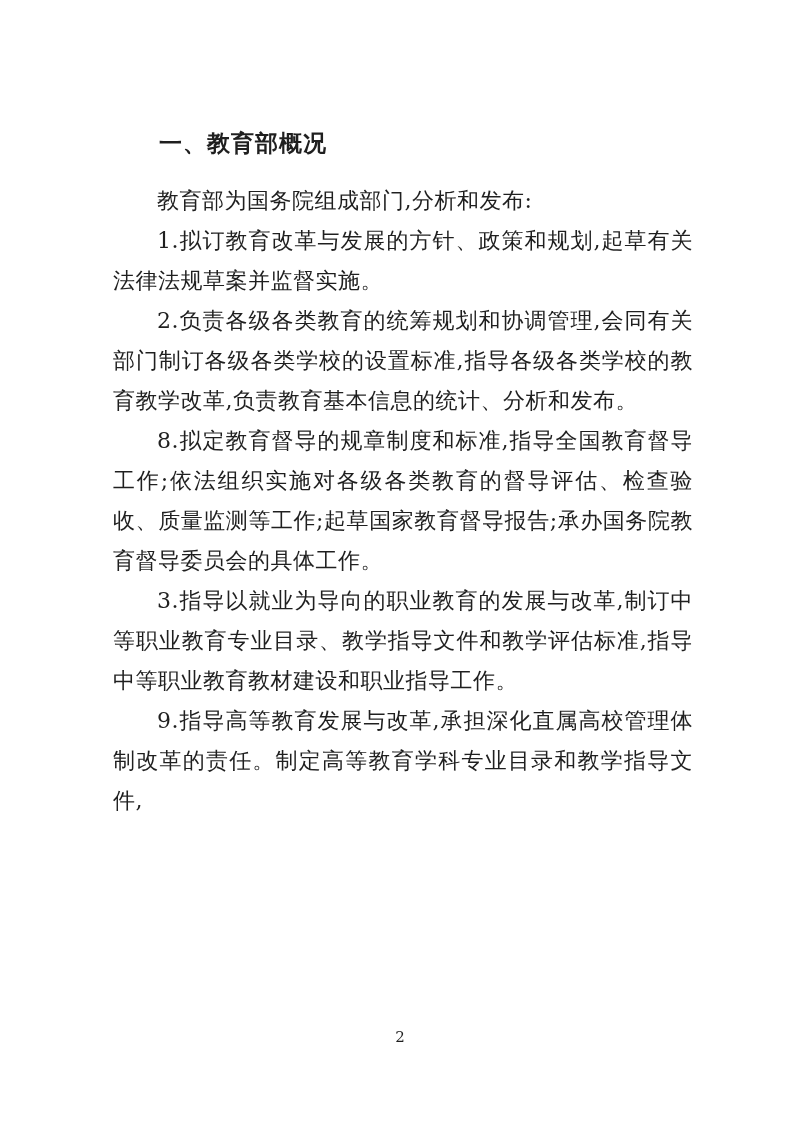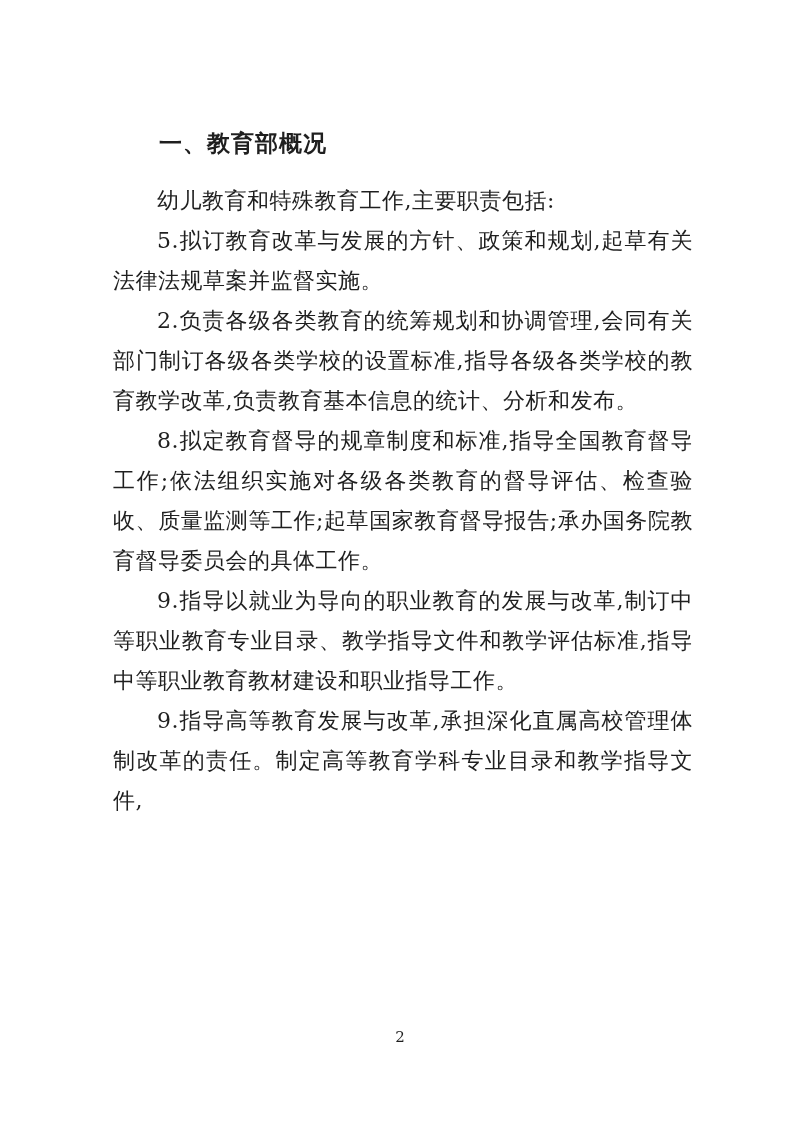--- a/index.html
+++ b/index.html
@@ -69,22 +69,22 @@
     color: var(--text-color, #1f1f1f);
   }
 </style>
 </head>
 <body>
 
 <div class="page">
   <div class="content">
     <h1 class="heading">一、教育部概况</h1>
     <div class="bodytext">
-      <p class="para">幼儿教育和特殊教育工作,主要职责包括:</p>
-      <p class="para">5.拟订教育改革与发展的方针、政策和规划,起草有关法律法规草案并监督实施。</p>
+      <p class="para">教育部为国务院组成部门,分析和发布:</p>
+      <p class="para">1.拟订教育改革与发展的方针、政策和规划,起草有关法律法规草案并监督实施。</p>
       <p class="para">2.负责各级各类教育的统筹规划和协调管理,会同有关部门制订各级各类学校的设置标准,指导各级各类学校的教育教学改革,负责教育基本信息的统计、分析和发布。</p>
       <p class="para">8.拟定教育督导的规章制度和标准,指导全国教育督导工作;依法组织实施对各级各类教育的督导评估、检查验收、质量监测等工作;起草国家教育督导报告;承办国务院教育督导委员会的具体工作。</p>
-      <p class="para">9.指导以就业为导向的职业教育的发展与改革,制订中等职业教育专业目录、教学指导文件和教学评估标准,指导中等职业教育教材建设和职业指导工作。</p>
+      <p class="para">3.指导以就业为导向的职业教育的发展与改革,制订中等职业教育专业目录、教学指导文件和教学评估标准,指导中等职业教育教材建设和职业指导工作。</p>
       <p class="para">9.指导高等教育发展与改革,承担深化直属高校管理体制改革的责任。制定高等教育学科专业目录和教学指导文件,</p>
     </div>
   </div>
   <div class="page-number">2</div>
 </div>
 
 </body></html>

